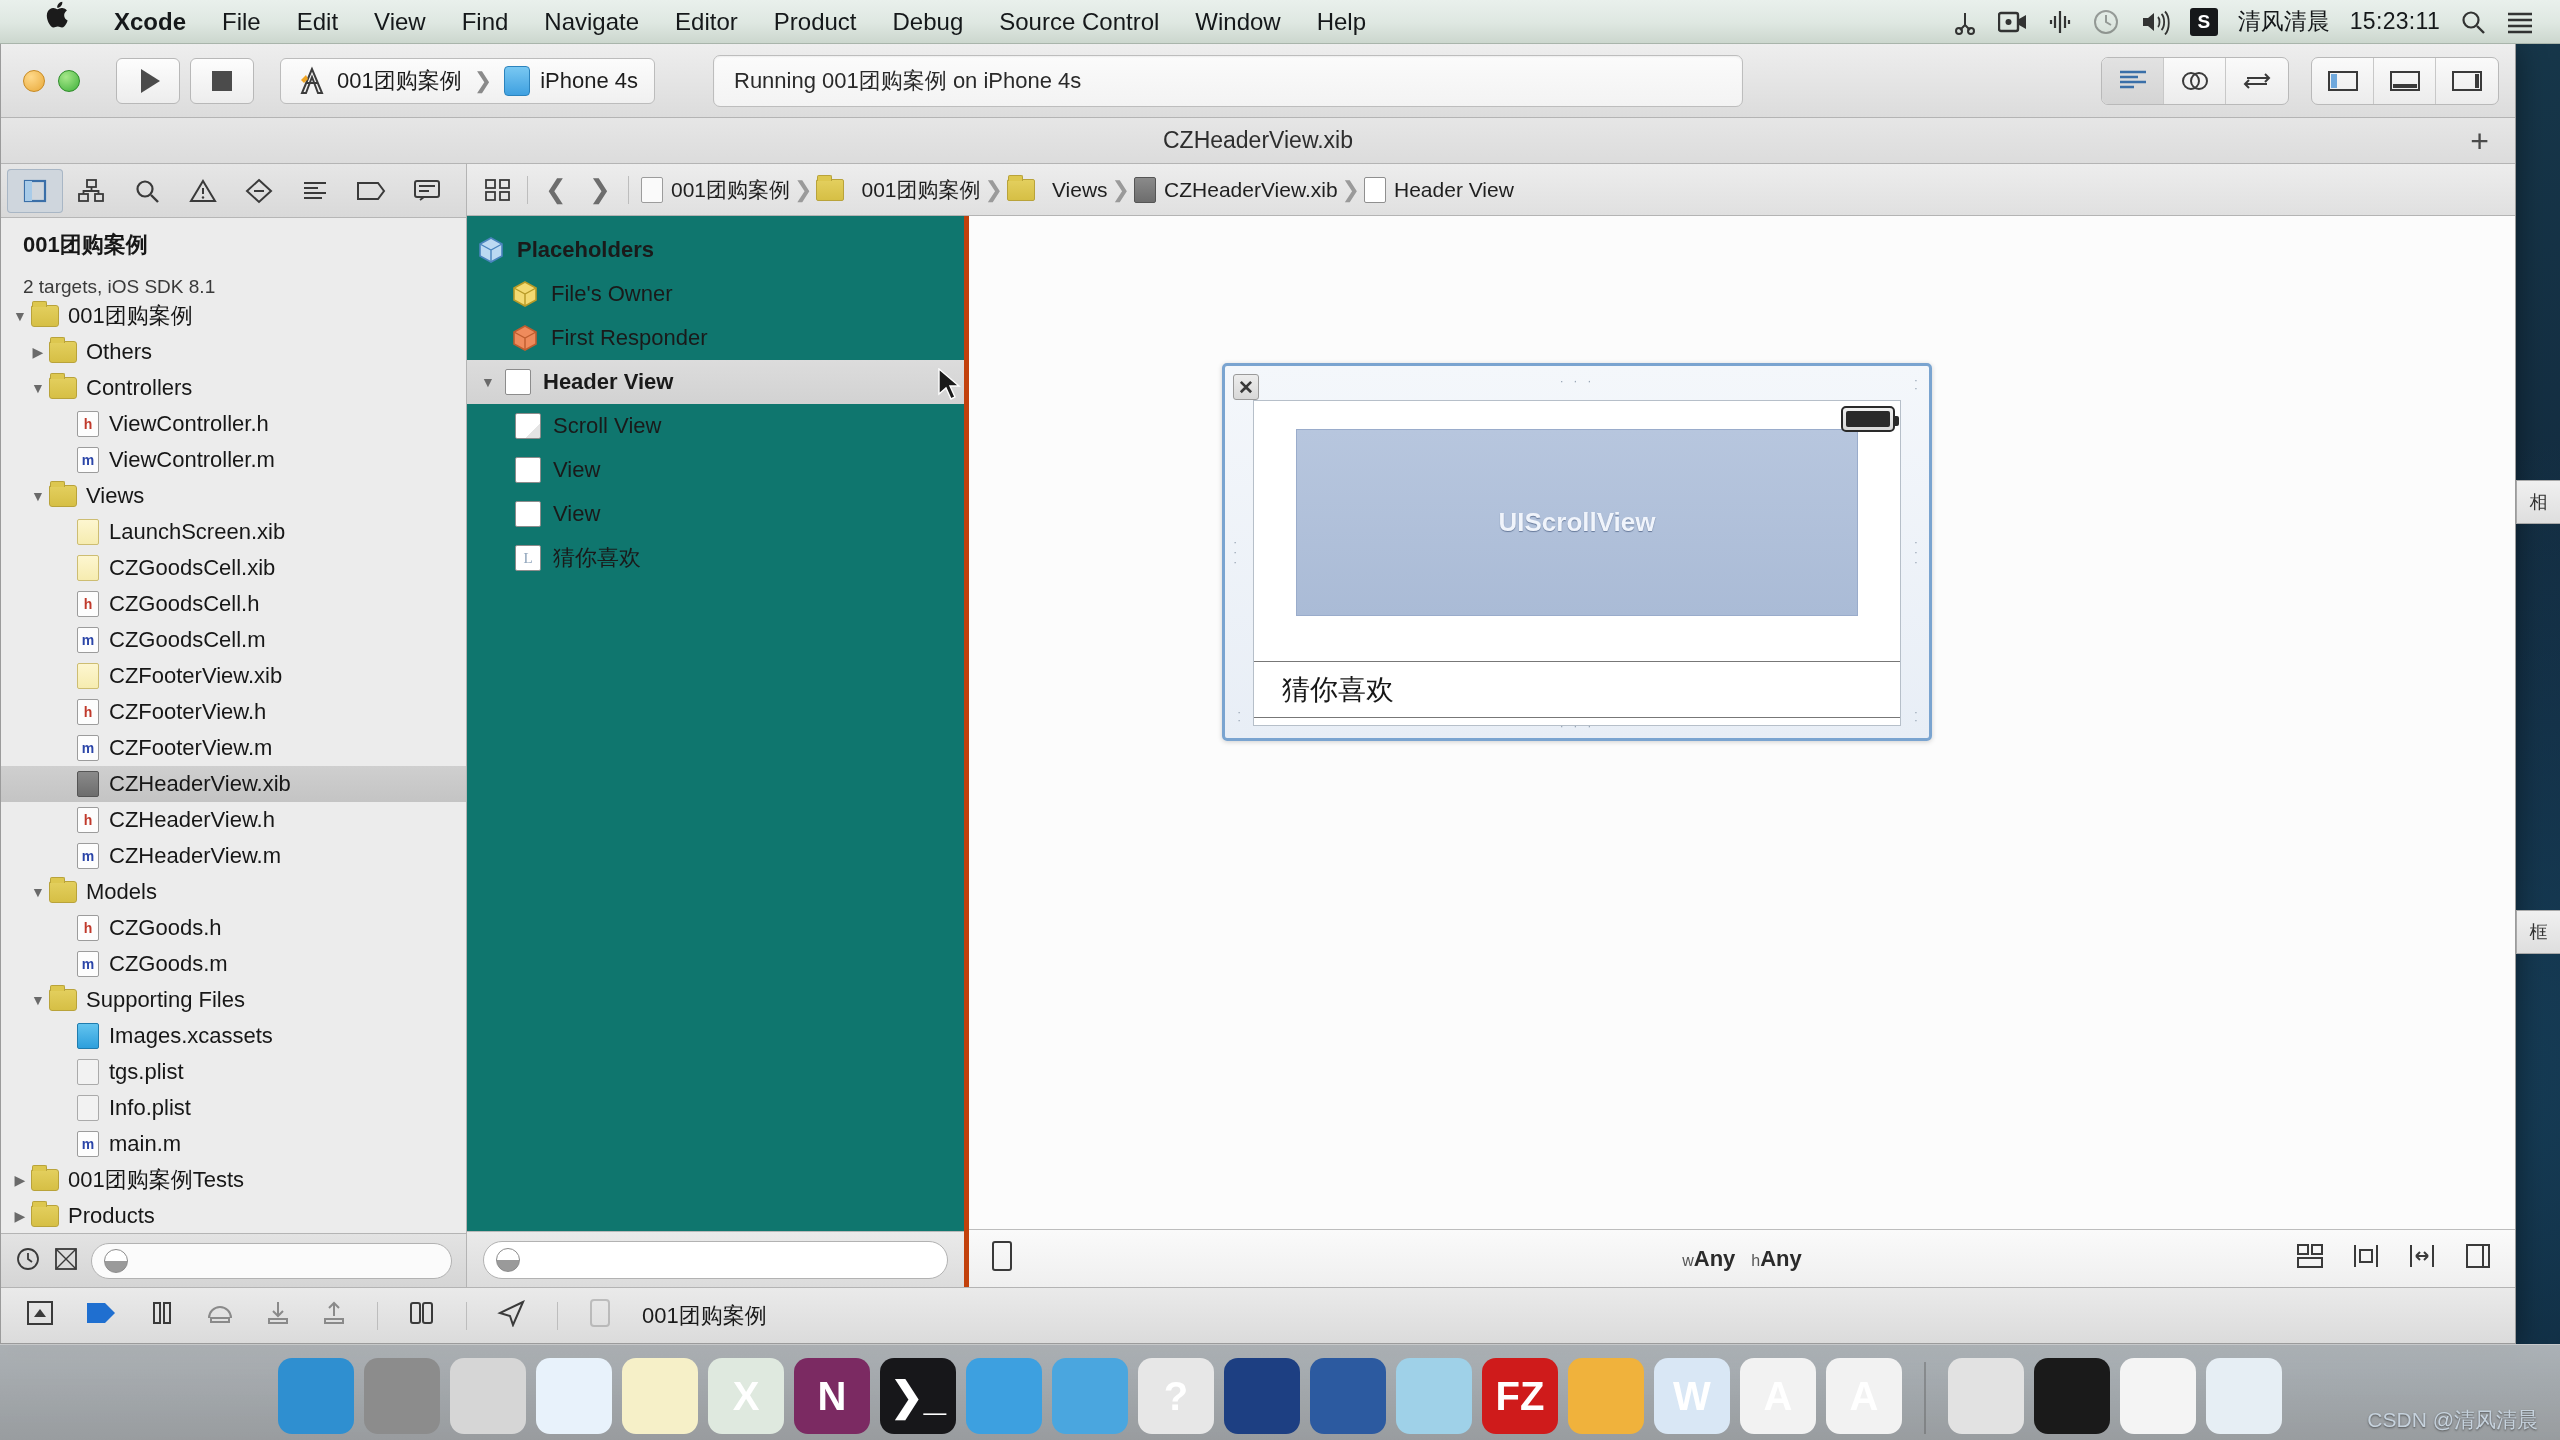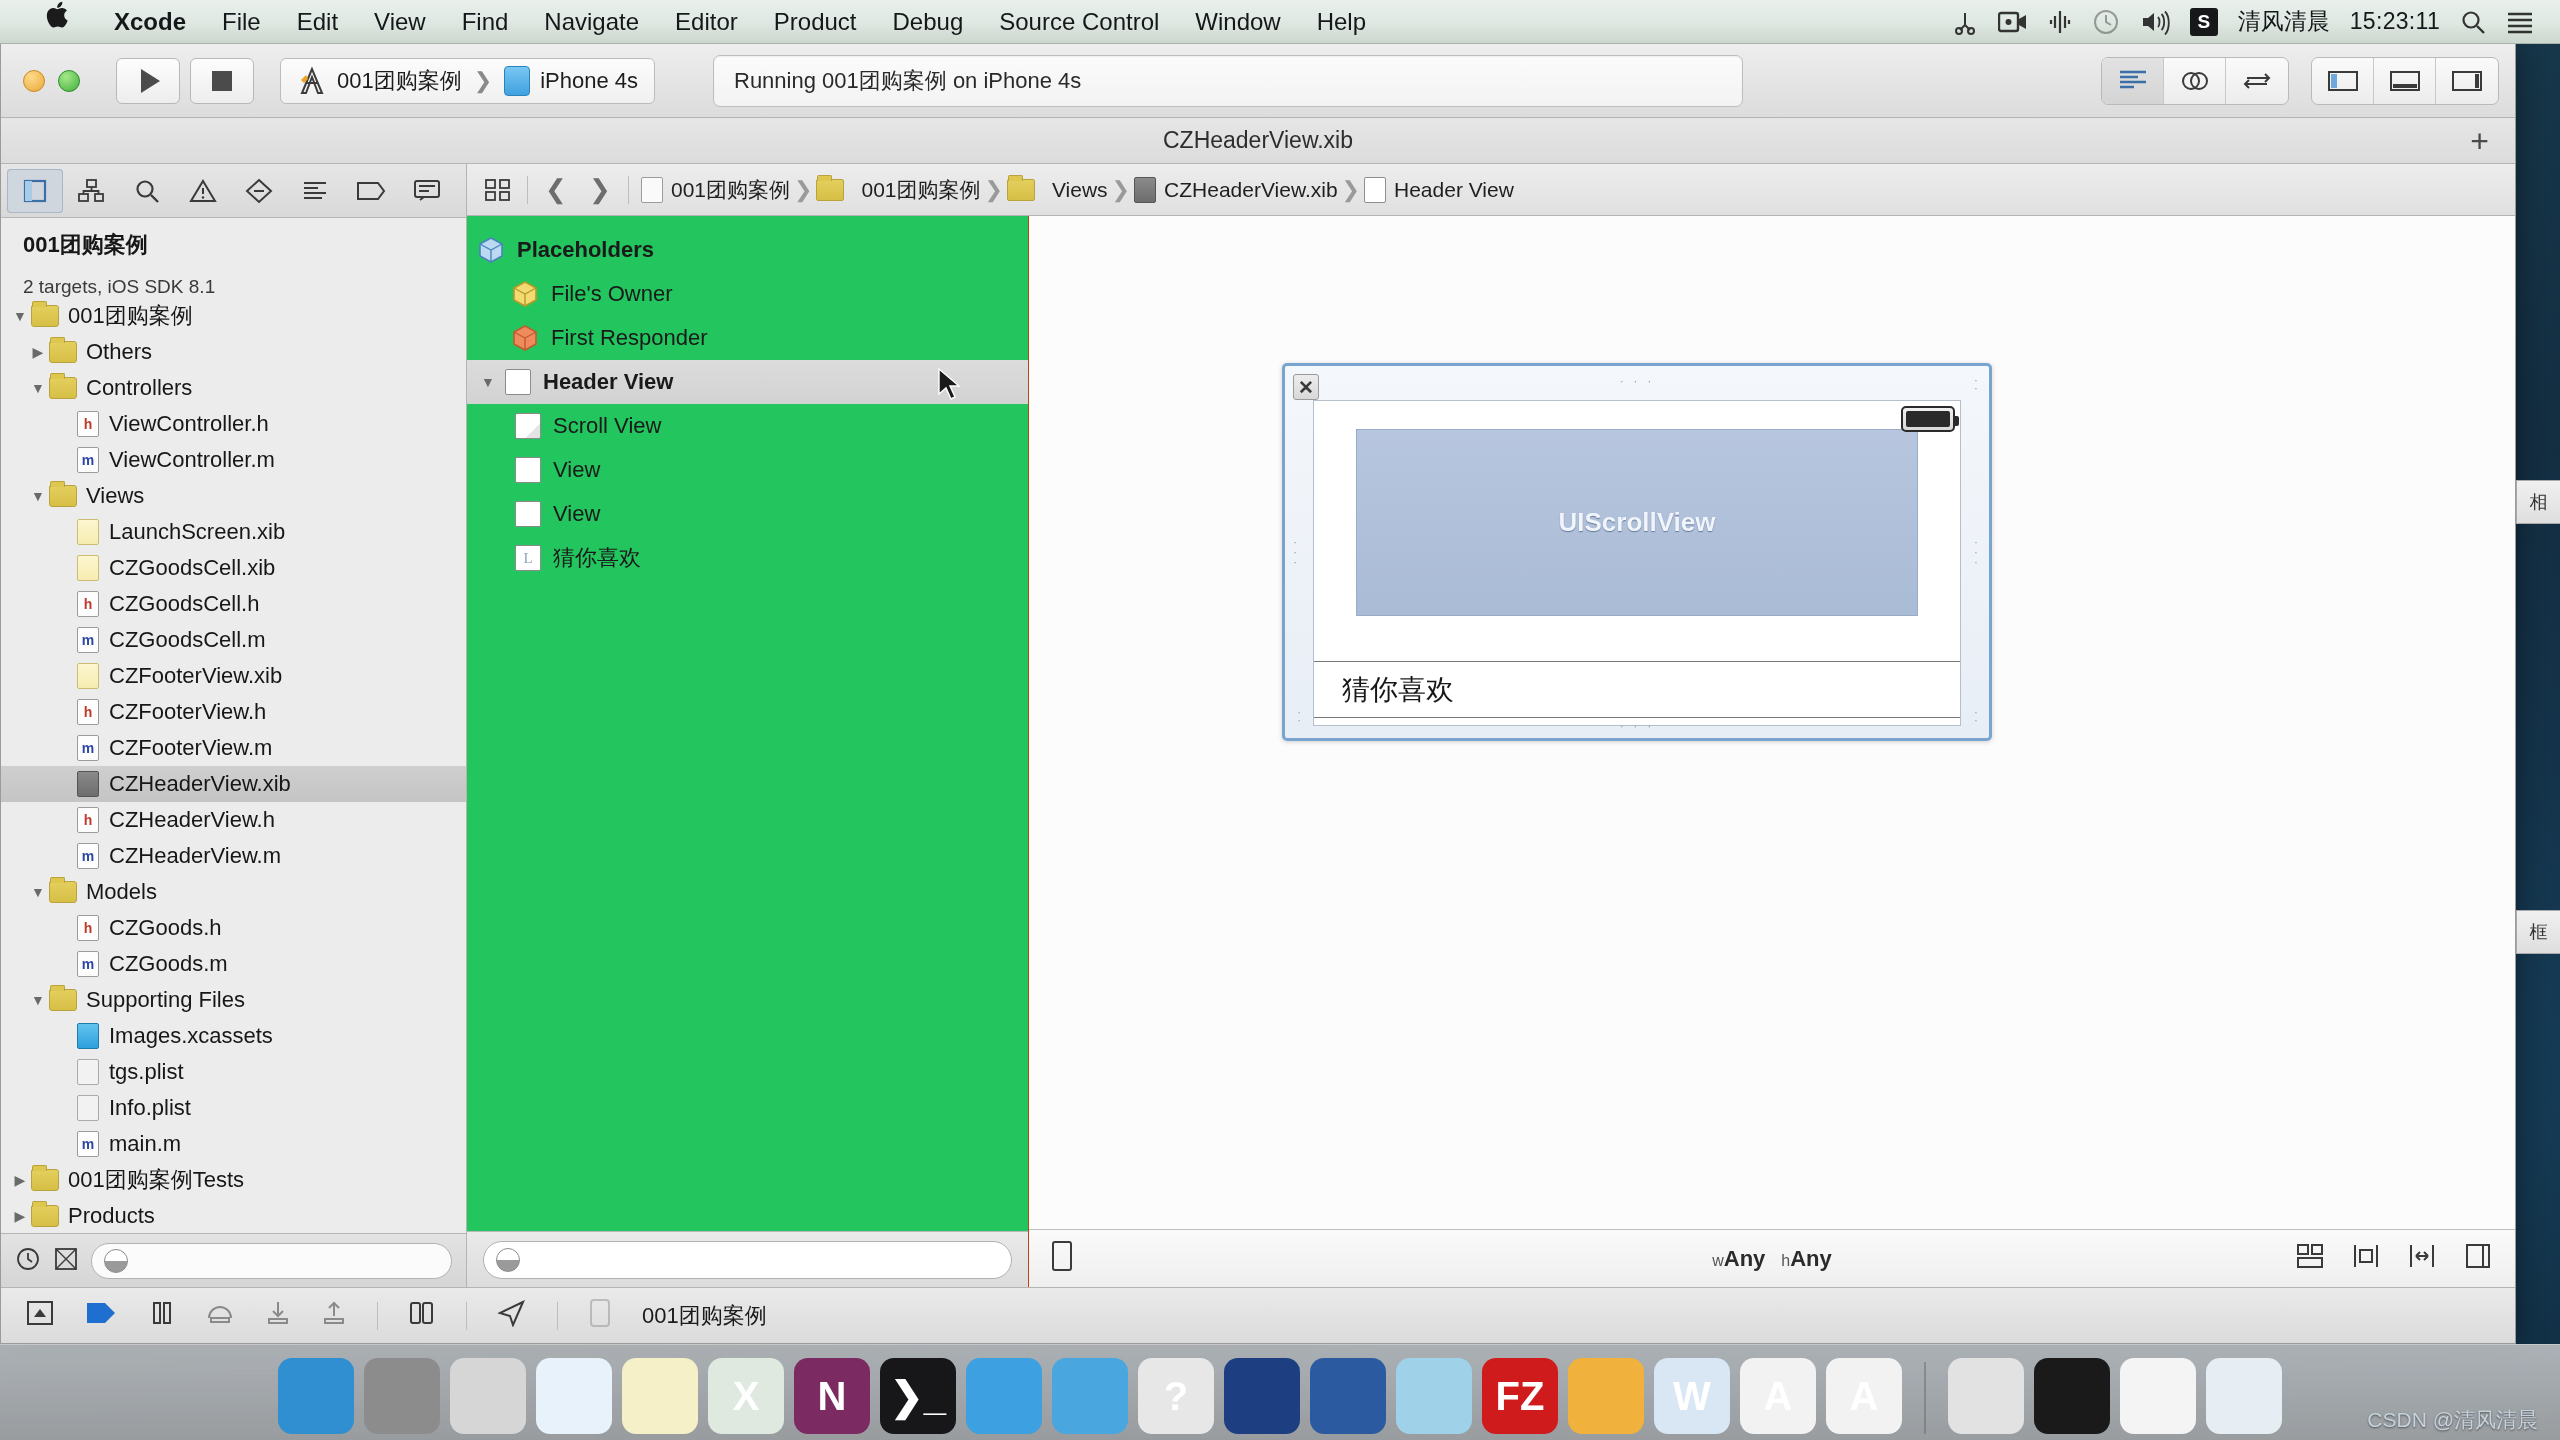--- a/index.html
+++ b/index.html
@@ -224,22 +224,22 @@
     width: 28px; height: 22px; background: linear-gradient(to bottom,#e3cf5e,#d6bf45);
     border-color: #b9a33a; border-radius: 2px; position: relative;
   }
   .cr-ico.xib { background: linear-gradient(to bottom,#8a8a8a,#6d6d6d); border-color:#555; }
   .cr-ico.view { background: #fff; border-color: #8f8f8f; }
 
   #edbody { flex: 1; display: flex; min-height: 0; }
 
   
   #outline {
-    width: 562px; flex: none; background: #22c55e;
-    border-right: 1px solid #c2410c; display: flex; flex-direction: column;
+    width: 502px; flex: none; background: #0f766e;
+    border-right: 5px solid #c2410c; display: flex; flex-direction: column;
   }
   #outline-tree { flex: 1; font-size: 22px; color: #1a1a1a; padding-top: 12px; position: relative; }
   .orow { height: 44px; display: flex; align-items: center; white-space: nowrap; }
   .orow.sel { background: linear-gradient(to bottom,#dcdcdc,#d2d2d2); }
   .orow.bold { font-weight: bold; }
   .cube {
     width: 28px; height: 28px; margin-right: 12px; flex: none;
     display: flex; align-items: center; justify-content: center;
   }
   .obox {

